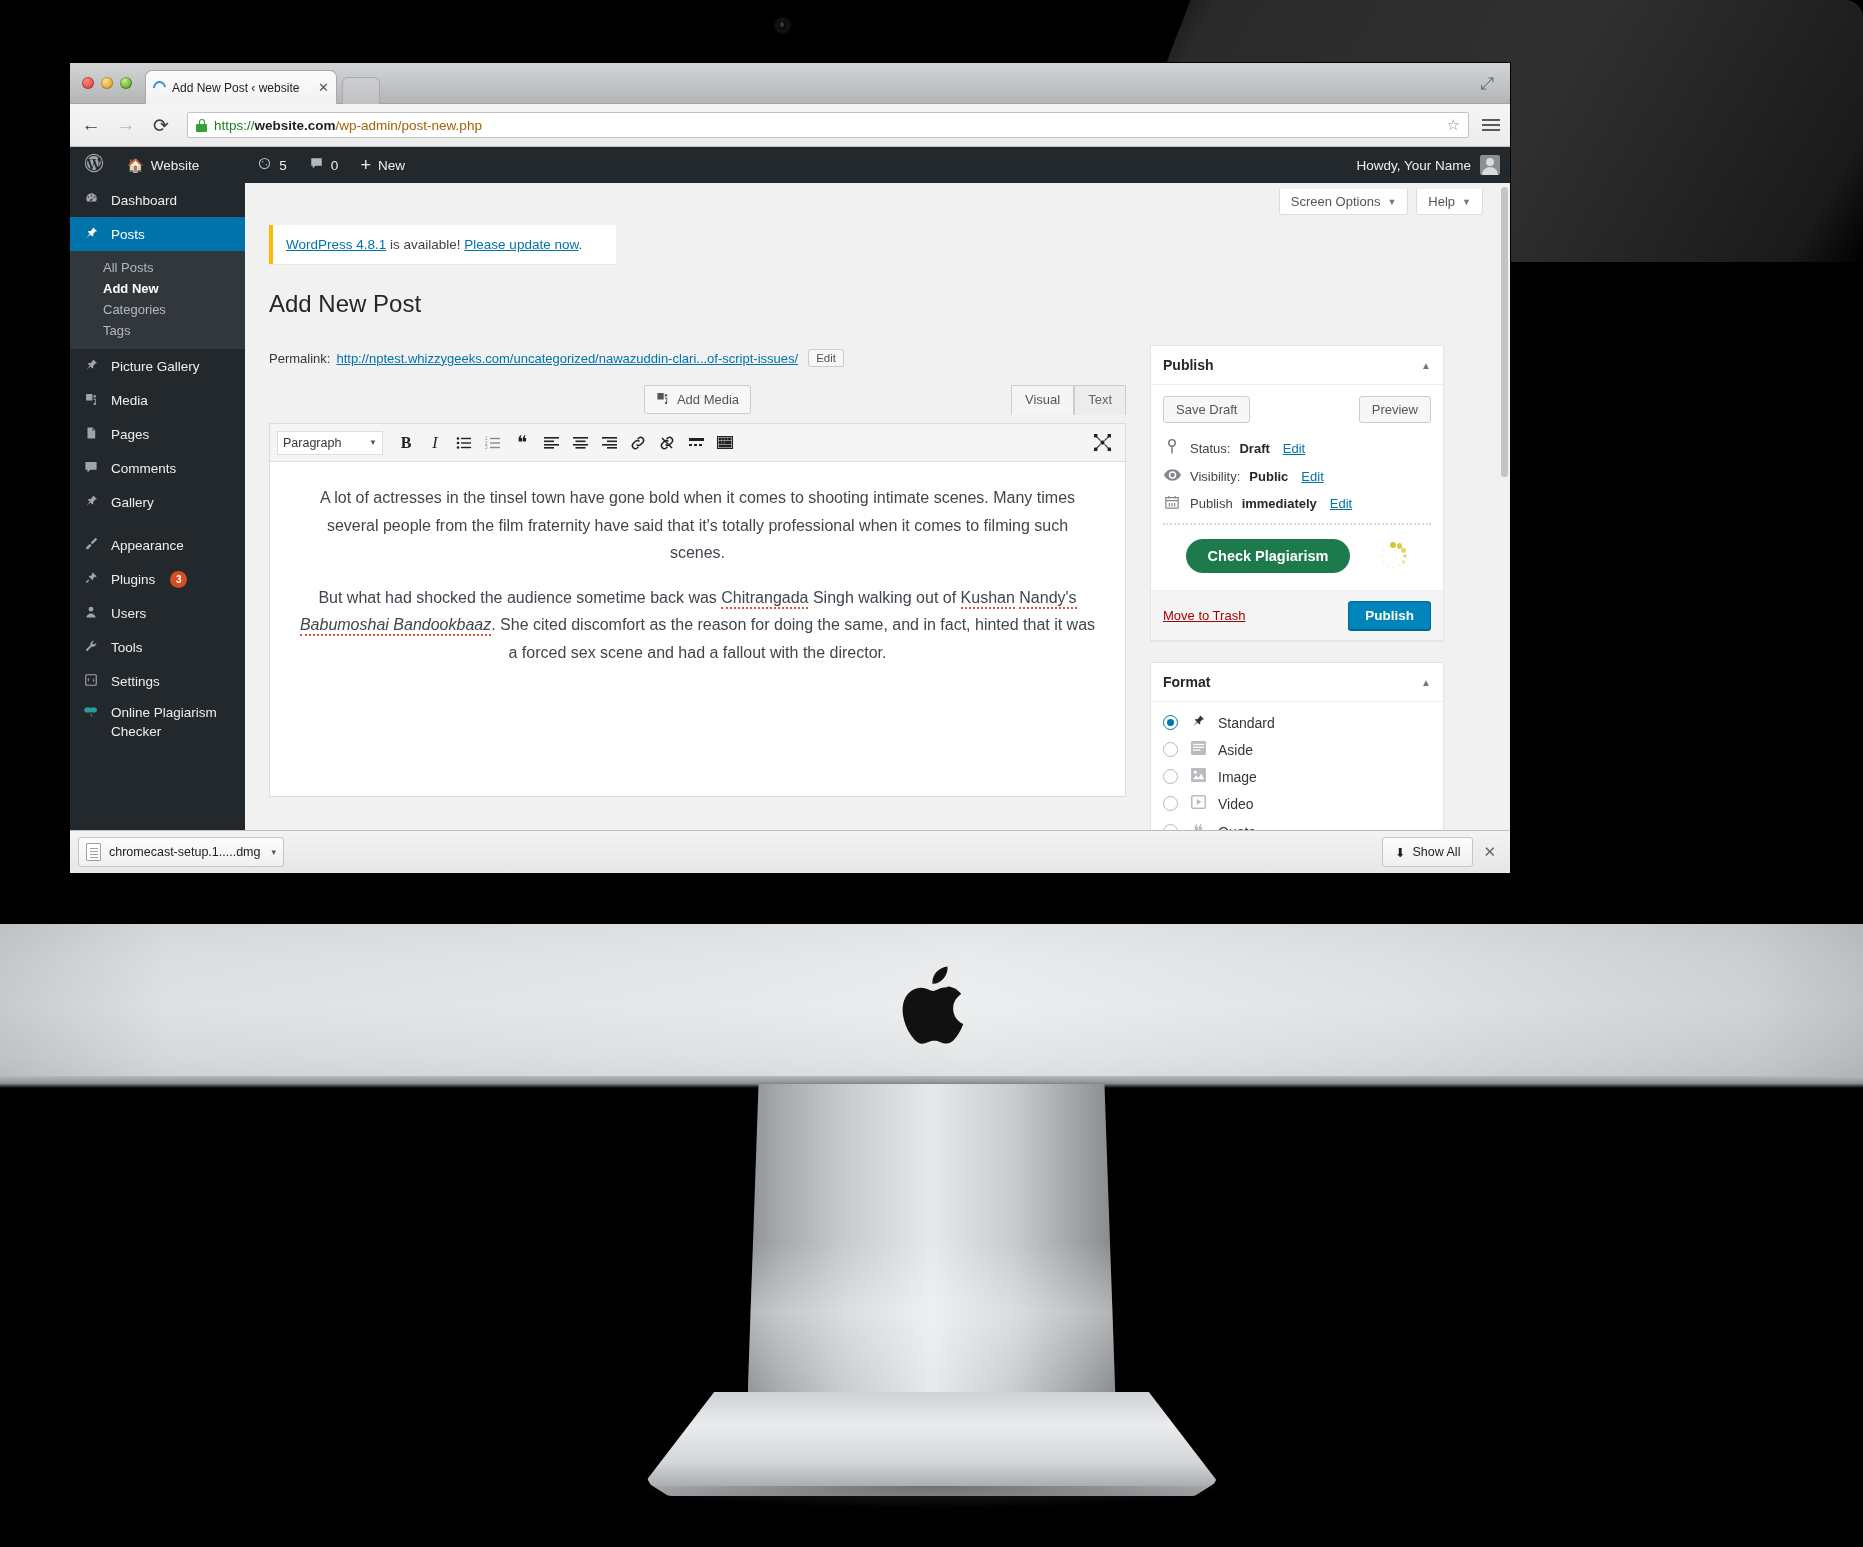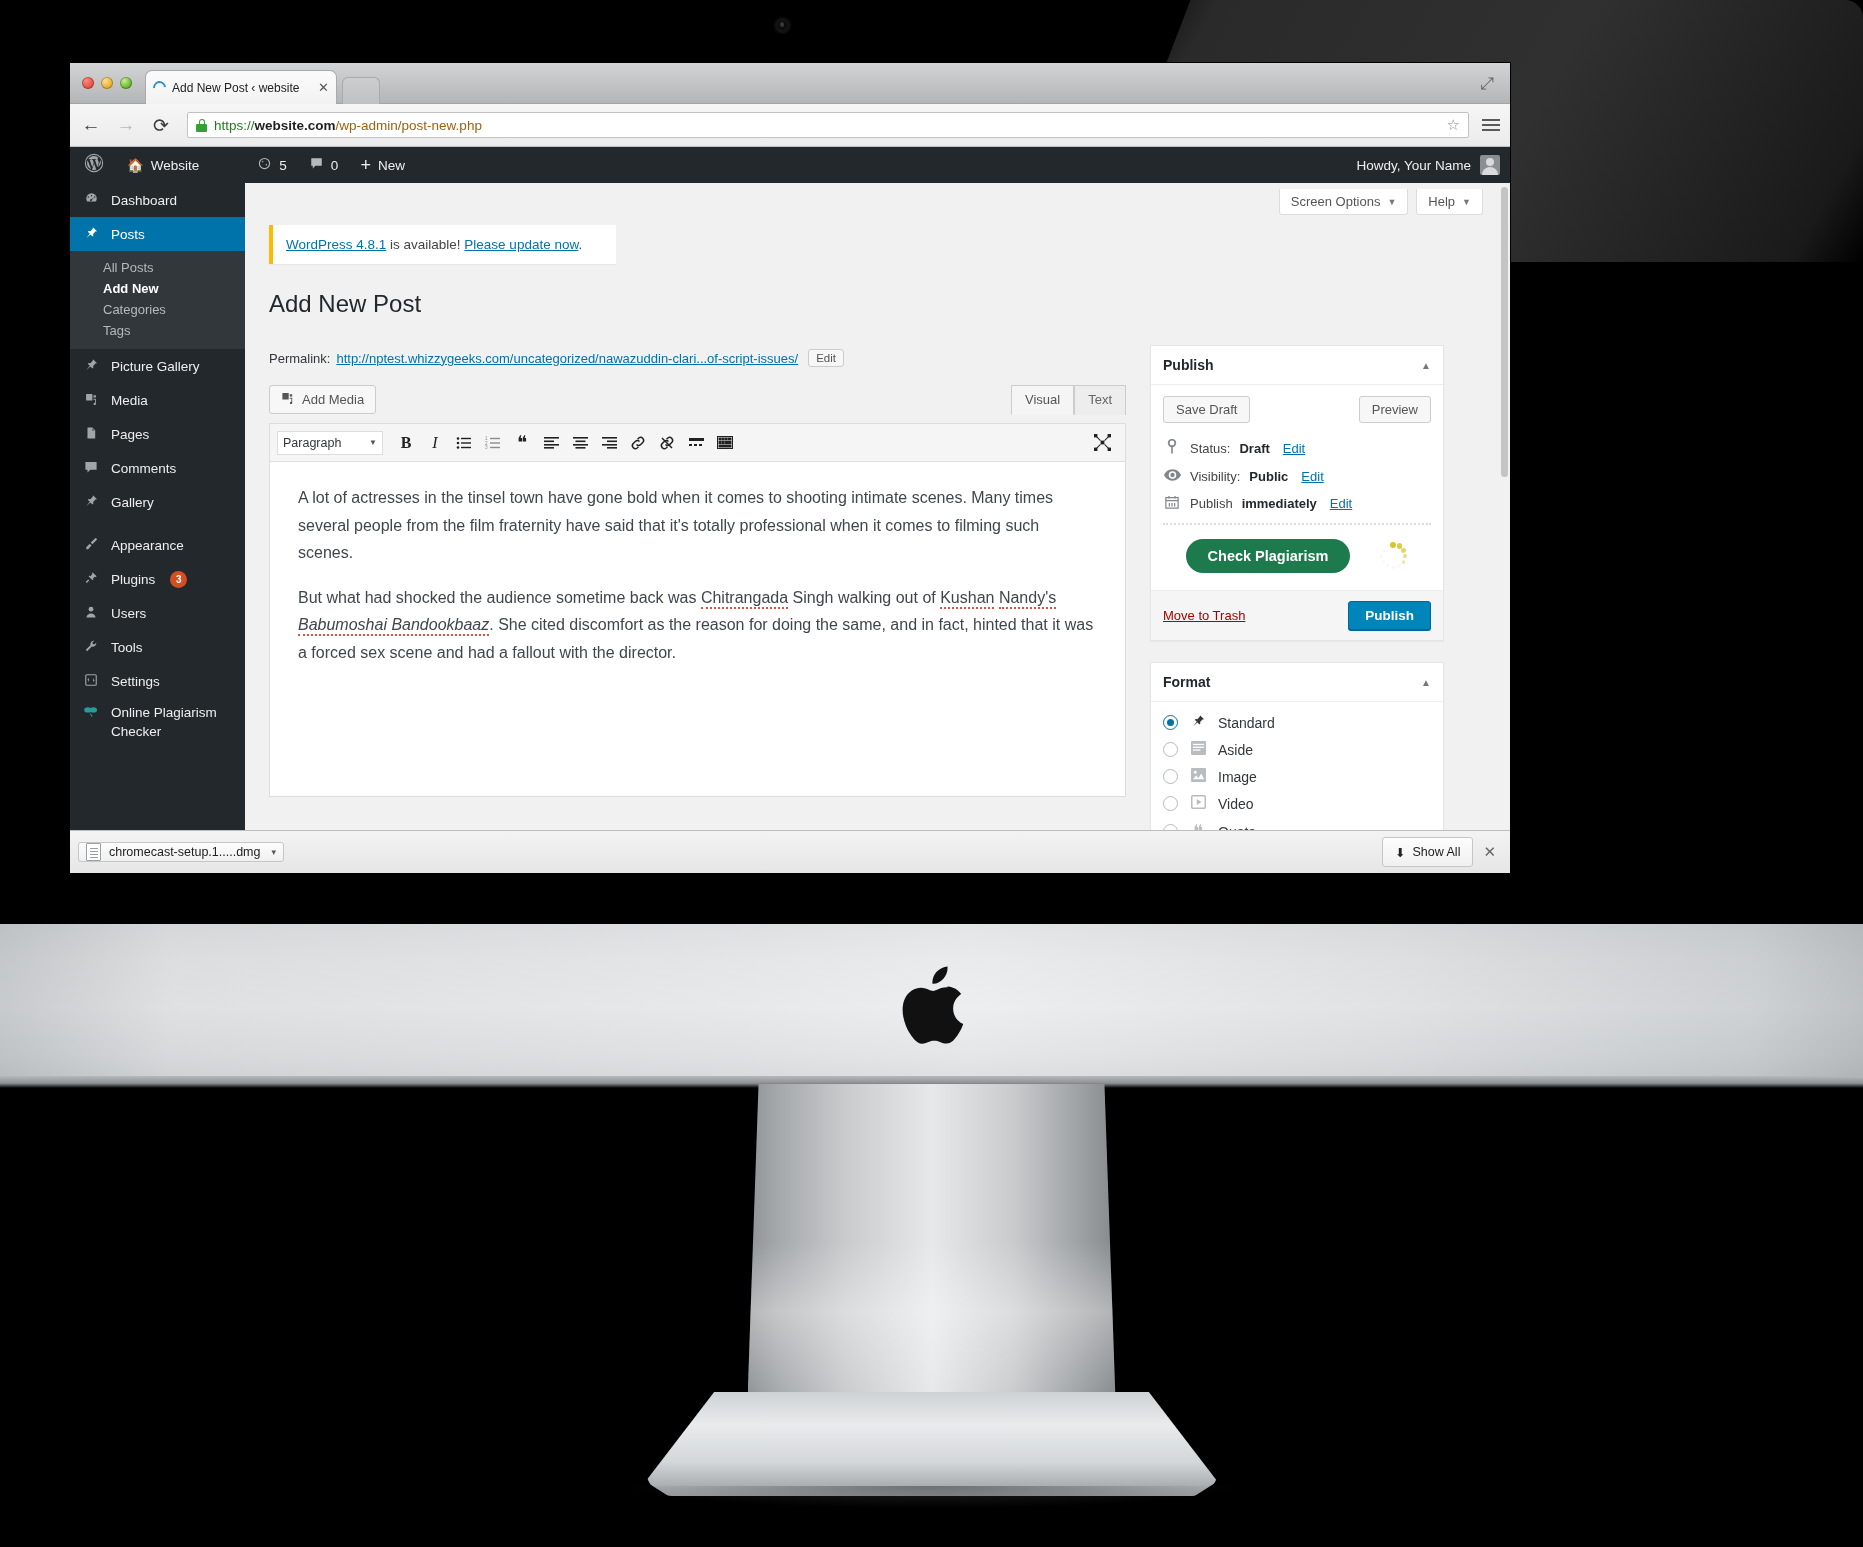--- a/index.html
+++ b/index.html
@@ -217,21 +217,21 @@
     padding: 0 10px; font-size: 21px; color: #32373c; font-family: "Liberation Sans", sans-serif;
     outline: none;
   }
   .permalink { margin-top: 11px; font-size: 13px; color: #32373c; display: flex; align-items: center; gap: 6px; }
   .permalink a { color: #0073aa; }
   .pl-edit {
     background: #f7f7f7; border: 1px solid #ccc; border-radius: 3px;
     font-size: 11.5px; padding: 2px 7px; color: #555; margin-left: 4px;
   }
 
-  .editor-wrap { margin-top: 18px; position: relative; }
+  .editor-wrap { margin-top: 18px; position: relative; text-align: center; }
   .add-media {
     display: inline-flex; align-items: center; gap: 7px;
     background: #f7f7f7; border: 1px solid #ccc; border-radius: 3px;
     padding: 5px 11px; font-size: 13px; color: #555;
   }
   .ed-tabs { position: absolute; right: 0; top: 0; display: flex; }
   .ed-tab { padding: 6px 13px 7px; font-size: 13px; color: #666; background: #ededed; border: 1px solid #ccc; border-bottom: none; }
   .ed-tab.active { background: #f5f5f5; color: #555; border-bottom: 1px solid #f5f5f5; }
   .ed-toolbar {
     margin-top: 9px; background: #f5f5f5; border: 1px solid #ddd; border-bottom: none;
@@ -304,21 +304,21 @@
   }
   .pagescroll i { position: absolute; left: 2px; top: 4px; width: 7px; height: 290px; background: #c4c4c4; border-radius: 4px; }
 
   
   .shelf {
     position: absolute; left: 0; bottom: 0; width: 1440px; height: 43px;
     background: linear-gradient(180deg,#f3f3f3,#e6e6e6);
     border-top: 1px solid #bdbdbd; display: flex; align-items: center; padding: 0 8px;
   }
   .dl-item {
-    display: flex; align-items: center; gap: 8px; height: 20px; padding: 0 7px;
+    display: flex; align-items: center; gap: 8px; height: 30px; padding: 0 7px;
     background: linear-gradient(180deg,#fdfdfd,#f0f0f0); border: 1px solid #c6c6c6; border-radius: 3px;
     font-size: 12.5px; color: #222; font-family: "Liberation Sans", sans-serif;
   }
   .dl-file {
     width: 15px; height: 18px; border: 1px solid #9aa0a6; border-radius: 1px; background: #fff;
     position: relative;
   }
   .dl-file::after { content:""; position:absolute; left:3px; top:4px; width:8px; height:1px; background:#9aa0a6;
     box-shadow: 0 3px 0 #9aa0a6, 0 6px 0 #9aa0a6, 0 9px 0 #9aa0a6; }
   .dl-caret { font-size: 9px; color: #555; margin-left: 3px; }

